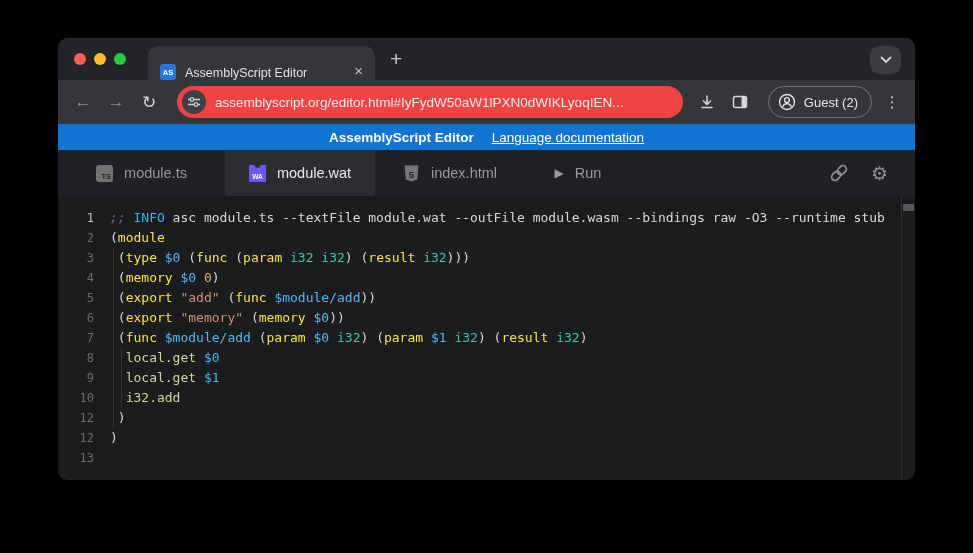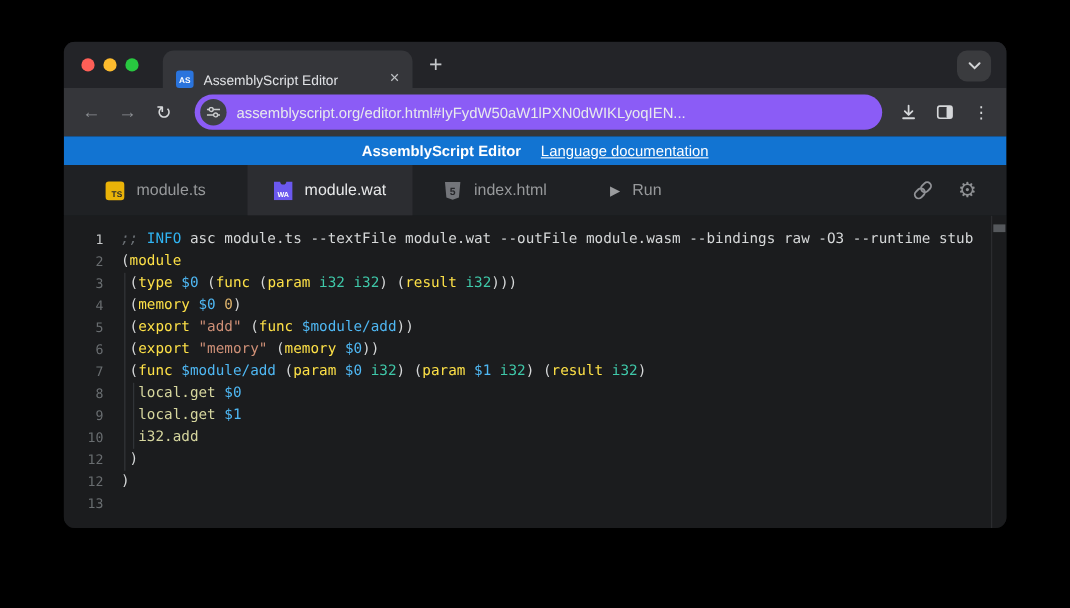--- a/index.html
+++ b/index.html
@@ -20,40 +20,40 @@
   .tabtitle{color:#e0e2e5;font-size:12.5px;margin-left:9px;flex:1;white-space:nowrap;overflow:hidden;}
   .tabclose{color:#c0c3c6;font-size:15px;line-height:1;padding:2px;cursor:default;}
   .newtab{position:absolute;left:332px;top:10px;color:#c3c6c9;font-size:21px;font-weight:300;line-height:22px;}
   .tabsearch{position:absolute;right:14px;top:8px;width:31px;height:28px;border-radius:9px;background:#3a3b3e;
       display:flex;align-items:center;justify-content:center;}
 
   
   .toolbar{height:44px;background:#35363a;display:flex;align-items:center;padding:0 14px 0 12px;gap:7px;box-sizing:border-box;}
   .navbtn{width:26px;text-align:center;font-size:17px;color:#8d9094;flex:none;}
   .navbtn.lit{color:#d6d8da;}
-  .omnibox{flex:1;height:32px;background:#8b5cf6;border-radius:16px;display:flex;align-items:center;
+  .omnibox{flex:1;height:32px;background:#ef4444;border-radius:16px;display:flex;align-items:center;
       padding:0 14px 0 5px;margin:0 8px;overflow:hidden;text-align:right;}
   .tunechip{width:24px;height:24px;border-radius:50%;background:#3e4045;display:flex;align-items:center;
       justify-content:center;flex:none;}
   .url{color:#e8eaed;font-size:13.5px;margin-left:9px;white-space:nowrap;}
   .chip{height:30px;border:1px solid #6d7074;border-radius:16px;display:flex;align-items:center;
       gap:8px;padding:0 13px 0 9px;color:#e4e6e8;font-size:13px;flex:none;margin:0 4px;}
   .kebab{color:#d5d7d9;font-size:15px;width:18px;text-align:center;flex:none;}
 
   
   .banner{height:26px;background:#1274d2;display:flex;align-items:center;justify-content:center;gap:18px;}
   .banner .bt{color:#fff;font-size:13.5px;font-weight:bold;}
   .banner .bl{color:#fff;font-size:13.5px;text-decoration:underline;cursor:pointer;}
 
   
   .edtabs{height:46px;background:#1f2124;display:flex;align-items:stretch;}
   .etab{display:flex;align-items:center;justify-content:center;gap:11px;color:#97999b;font-size:14.5px;cursor:default;}
   .etab.active{background:#2c2d31;color:#e8e9ea;}
   .w-t1{width:167px}.w-t2{width:150px}.w-t3{width:150px}.w-run{width:106px}
-  .ticon-ts{position:relative;width:17px;height:17px;border-radius:3px;background:#eab308;flex:none;}
+  .ticon-ts{position:relative;width:17px;height:17px;border-radius:3px;background:#737373;flex:none;}
   .ticon-ts i{position:absolute;right:2px;bottom:1px;font-style:normal;font-weight:bold;font-size:7.5px;color:#27282b;}
   .playglyph{color:#9a9c9e;font-size:12px;}
   .edtabs .right{margin-left:auto;display:flex;align-items:center;gap:21px;padding-right:27px;}
   .gear{color:#8e9093;font-size:19px;line-height:1;}
 
   
   .edbody{position:relative;height:284px;background:#1b1c1e;overflow:hidden;}
   .codewrap{padding-top:12px;font-family:"DejaVu Sans Mono","Liberation Mono",monospace;font-size:13px;}
   .cl{display:flex;height:20px;line-height:20px;white-space:pre;}
   .ln{width:36px;text-align:right;color:#696d70;font-size:12px;flex:none;}
@@ -120,20 +120,28 @@
           <path d="M9 3v8M5.5 8 9 11.5 12.5 8" fill="none" stroke="#d5d7d9" stroke-width="1.6" stroke-linecap="round" stroke-linejoin="round"></path>
           <path d="M4 14.5h10" stroke="#d5d7d9" stroke-width="1.6" stroke-linecap="round"></path>
         </svg>
       </span>
       <span class="navbtn lit">
         <svg width="18" height="18" viewBox="0 0 18 18">
           <rect x="2.5" y="3.5" width="13" height="11" rx="2" fill="none" stroke="#d5d7d9" stroke-width="1.5"></rect>
           <rect x="10.5" y="3.5" width="5" height="11" rx="1.5" fill="#d5d7d9"></rect>
         </svg>
       </span>
+      <div class="chip">
+        <svg width="18" height="18" viewBox="0 0 18 18">
+          <circle cx="9" cy="9" r="7.5" fill="none" stroke="#dfe1e3" stroke-width="1.4"></circle>
+          <circle cx="9" cy="7" r="2.4" fill="none" stroke="#dfe1e3" stroke-width="1.4"></circle>
+          <path d="M4.6 13.6c.9-2 2.5-3 4.4-3s3.5 1 4.4 3" fill="none" stroke="#dfe1e3" stroke-width="1.4"></path>
+        </svg>
+        <span>Guest (2)</span>
+      </div>
       <span class="kebab">⋮</span>
     </div>
 
     <div class="banner">
       <span class="bt">AssemblyScript Editor</span>
       <span class="bl">Language documentation</span>
     </div>
 
     <div class="edtabs">
       <div class="etab w-t1">

